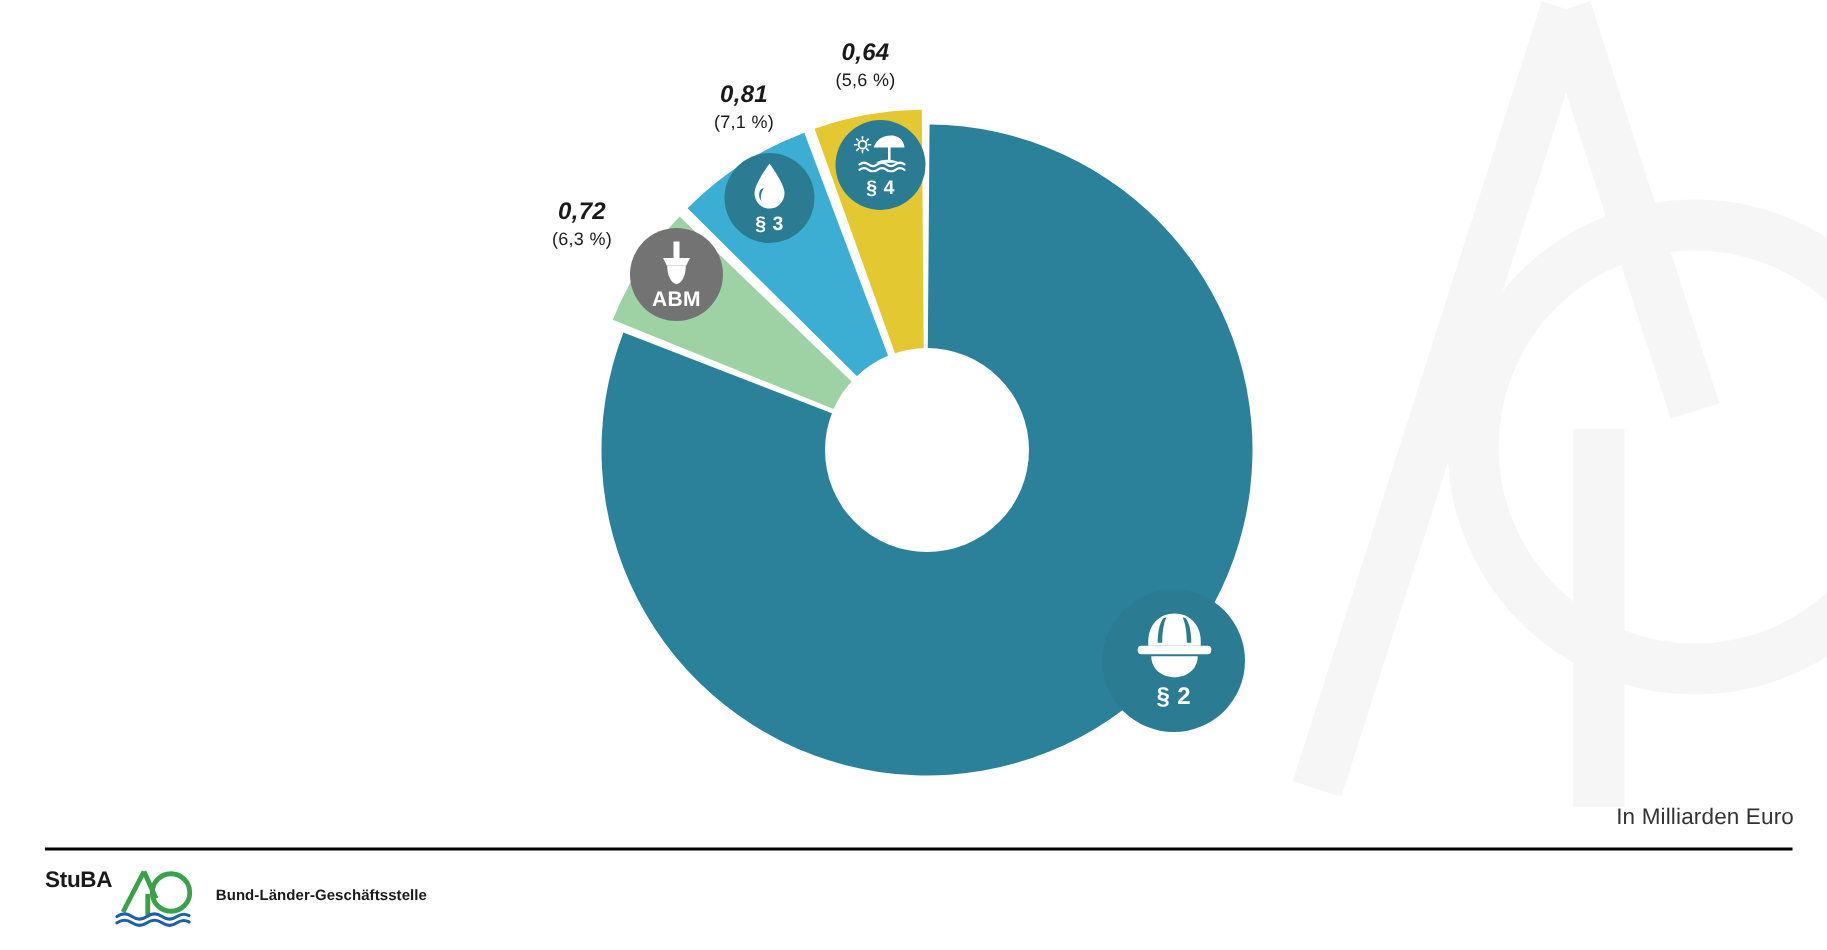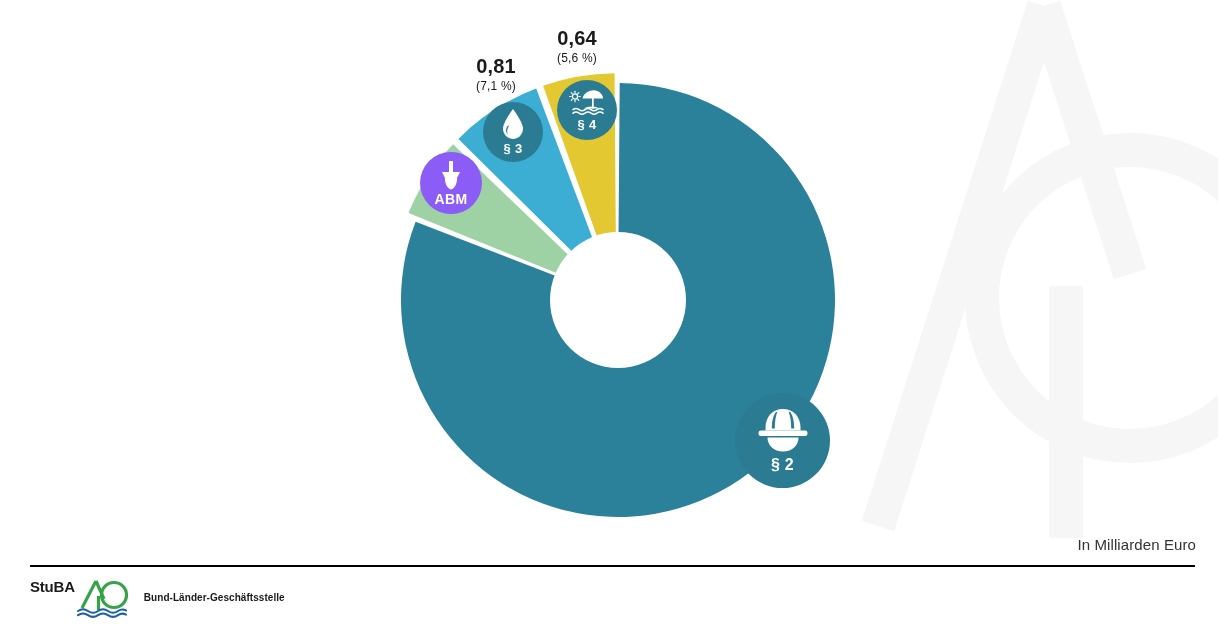--- a/index.html
+++ b/index.html
@@ -48,23 +48,24 @@
   
   .value-label {
     position: absolute;
     text-align: center;
     color: #1a1a1a;
     line-height: 1.18;
     white-space: nowrap;
   }
   .value-label .v-num {
     display: block;
-    font-size: 20px;
+    font-size: 16px;
     font-weight: bold;
     letter-spacing: 0.2px;
+    font-style: italic;
   }
   .value-label .v-pct {
     display: block;
     font-size: 12px;
     font-weight: normal;
     letter-spacing: 0.2px;
   }
 
   
   .lbl-abm  { left: 334px; top: 133px; width: 108px; }
@@ -171,21 +172,21 @@
 
       <path fill="#9ed2a5" d="M 609.6075954734762 294.56239517221206 L 408.47971421957004 213.09721621632536 A 217 217 0 0 1 453.06428939602694 144.28533996303503 Z"></path>
 
       <path fill="#3cadd3" d="M 612.5623951722121 291.6075954734762 L 458.3988508448028 138.8902041900637 A 217 217 0 0 1 536.1773066451051 88.496004837427 Z"></path>
 
       <path fill="#e3c832" d="M 616.2497694102473 290.15435665470795 L 543.0644425257789 85.86801856815478 A 217 217 0 0 1 614.5454729173973 73.16104944578856 Z"></path>
 
       <circle cx="618" cy="300" r="68" fill="#ffffff"></circle>
     </svg>
 
-    <div class="badge badge-abm" style="background: #8b5cf6;">
+    <div class="badge badge-abm" style="background: #737373;">
       <span class="glyph">
         <svg width="28" height="30" viewBox="0 0 28 30" xmlns="http://www.w3.org/2000/svg">
           <rect x="12" y="1" width="4" height="13" fill="#ffffff"></rect>
           <path d="M5 12 H23 L20.5 17 H7.5 Z" fill="#ffffff"></path>
           <path d="M7.8 17 H20.2 C20.2 24 17.6 28.5 14 29.5 C10.4 28.5 7.8 24 7.8 17 Z" fill="#ffffff"></path>
         </svg>
       </span>
       <span class="badge-text">ABM</span>
     </div>
 
@@ -238,20 +239,24 @@
           <path d="M32.5 4.5 C34.5 9.5 35.2 15 35.2 21.5 L38.2 21.5 C38.2 14.5 37 8.8 34.6 5.4 Z" fill="#2b7c93"></path>
 
           <rect x="2.5" y="23.5" width="49" height="5.6" rx="2.4" fill="#ffffff"></rect>
 
           <path d="M11.5 30.5 L42.5 30.5 C42.5 38.5 36 44.5 27 44.5 C18 44.5 11.5 38.5 11.5 30.5 Z" fill="#ffffff"></path>
         </svg>
       </span>
       <span class="badge-text">§ 2</span>
     </div>
 
+    <div class="value-label lbl-abm">
+      <span class="v-num">0,72</span>
+      <span class="v-pct">(6,3 %)</span>
+    </div>
 
     <div class="value-label lbl-p3">
       <span class="v-num">0,81</span>
       <span class="v-pct">(7,1 %)</span>
     </div>
 
     <div class="value-label lbl-p4">
       <span class="v-num">0,64</span>
       <span class="v-pct">(5,6 %)</span>
     </div>

